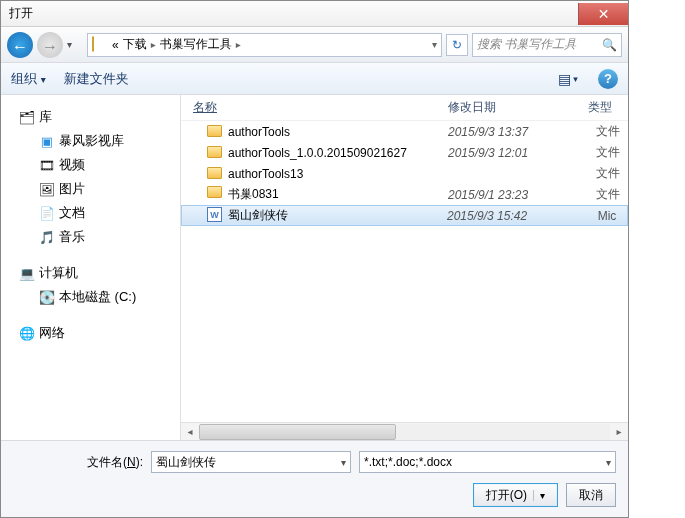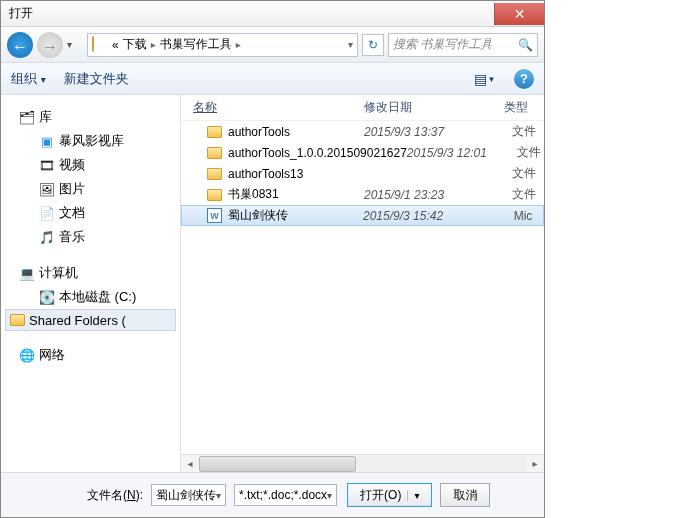--- a/index.html
+++ b/index.html
@@ -1,17 +1,17 @@
 <!DOCTYPE html>
 <html><head>
 <meta charset="utf-8">
 <style>
 * { box-sizing: border-box; margin: 0; padding: 0; font-family: "Segoe UI", "Microsoft YaHei", sans-serif; }
 body { background: #fff; }
-.window { width: 545px; height: 518px; border: 1px solid #888; display: flex; flex-direction: column; background: #fff; position: relative; }
+.window { width: 629px; height: 518px; border: 1px solid #888; display: flex; flex-direction: column; background: #fff; position: relative; }
 .titlebar { height: 26px; background: linear-gradient(#fcfcfc,#f0f0f0); display: flex; align-items: center; justify-content: space-between; padding-left: 8px; border-bottom: 1px solid #d0d0d0; font-size: 12px; }
 .close-btn { width: 50px; height: 22px; background: linear-gradient(#e37a73,#c84940); color: #fff; display: flex; align-items: center; justify-content: center; font-size: 14px; border-left:1px solid #a85050; }
 .navbar { height: 36px; background: linear-gradient(#fdfdfd,#eaeef3); display: flex; align-items: center; padding: 0 6px; gap: 4px; border-bottom:1px solid #d8dbe0; }
 .navbtn { width: 26px; height: 26px; border-radius: 50%; display: flex; align-items: center; justify-content: center; }
 .navbtn.back { background: radial-gradient(#38a6e8,#1a6cb5); color:#fff; }
 .navbtn.fwd { background: radial-gradient(#e8e8e8,#c8c8c8); color:#888; }
 .dropdown-arrow { width: 16px; color:#555; font-size:10px; }
 .breadcrumb { flex: 1; height: 24px; border:1px solid #b8c4d4; background:#fff; display:flex; align-items:center; font-size:12px; gap:4px; padding:0 4px; }
 .bc-icon { width:16px; height:16px; display:inline-block; }
 .bc-arrow { color:#666; font-size:10px; }
@@ -31,29 +31,29 @@
 .ico { width:16px; height:16px; display:inline-flex; align-items:center; justify-content:center; font-size:13px; }
 .folder-ico { background: linear-gradient(#ffe9a8,#f5c14d); border-radius:1px; width:15px; height:12px; border:1px solid #d0a030; }
 .filelist { flex:1; display:flex; flex-direction:column; overflow:hidden; }
 .headers { display:flex; height:26px; align-items:center; font-size:12px; color:#3a5070; padding-left:12px; border-bottom:1px solid #eef0f3; }
 .col-name { flex:1;text-decoration:underline; }
 .col-date { width:140px; }
 .col-type { width:40px; }
 .rows { flex:1; position:relative; }
 .row { display:flex; align-items:center; height:21px; font-size:12px; padding-left:26px; }
 .row.sel { background:linear-gradient(#e8f2fc,#d0e5f8); border:1px solid #a6cdf0; padding-left:25px; }
-.row .nm { flex:1; display:flex; align-items:center; gap:6px; }
+.row .nm { flex:1; display:flex; align-items:flex-start; gap:6px; }
 .row .dt { width:140px; color:#555;font-style:italic; }
 .row .tp { width:40px; color:#555;text-align:center; }
 .doc-ico { width:15px; height:15px; border:1px solid #4a7bc0; background:#fff; display:inline-flex; align-items:center; justify-content:center; color:#4a7bc0; font-size:9px; font-weight:bold; }
 .hscroll { height:18px; border-top:1px solid #e0e0e0; background:#f4f4f4; display:flex; align-items:center; }
 .hscroll .track { flex:1; height:16px; background:#f0f0f0; position:relative; }
 .hscroll .thumb { position:absolute; left:0; width:48%; height:100%; background:linear-gradient(#e8e8e8,#d0d0d0); border:1px solid #b8b8b8; border-radius:2px; }
 .hscroll .arr { width:18px; text-align:center; font-size:10px; color:#666; }
-.footer { border-top:1px solid #d8dbe0; padding:10px 12px; display:flex; flex-direction:row; gap:10px; background:#f4f6f9; }
+.footer { border-top:1px solid #d8dbe0; padding:10px 12px; display:flex; flex-direction:column; gap:10px; background:#f4f6f9; }
 .fn-row { display:flex; align-items:center; gap:8px; font-size:12px; }
 .fn-label { width:130px; text-align:right; }
 .fn-label u { text-decoration:underline; }
 .combo { height:22px; border:1px solid #aab5c4; background:#fff; display:flex; align-items:center; padding:0 4px; font-size:12px; }
 .combo .arr { margin-left:auto; font-size:10px; color:#555; }
 .fn-combo { flex:1; max-width:200px; }
 .ft-combo { flex:1; }
 .btn-row { display:flex; justify-content:flex-end; gap:8px; }
 .btn { height:24px; padding:0 12px; border:1px solid #9aa8ba; background:linear-gradient(#fdfdfd,#e6e9ee); font-size:12px; display:flex; align-items:center; }
 .btn.primary { border:1px solid #3c9edb; box-shadow:inset 0 0 1px #7fc5ef; }
@@ -138,26 +138,20 @@
         </div>
       <div style="height:12px"></div>
       <div class="tree-item lvl1">
           <span class="ico">💻</span>
           <span>计算机</span>
         </div>
       <div class="tree-item lvl2">
           <span class="ico">💽</span>
           <span>本地磁盘 (C:)</span>
         </div>
-      <div class="tree-item lvl2 selected">
-          <span class="ico">
-            <span class="folder-ico"></span>
-          </span>
-          <span>Shared Folders (</span>
-        </div>
       <div style="height:12px"></div>
       <div class="tree-item lvl1">
           <span class="ico">🌐</span>
           <span>网络</span>
         </div>
     </div>
 
     <div class="filelist">
       <div class="headers">
         <div class="col-name">名称</div>

